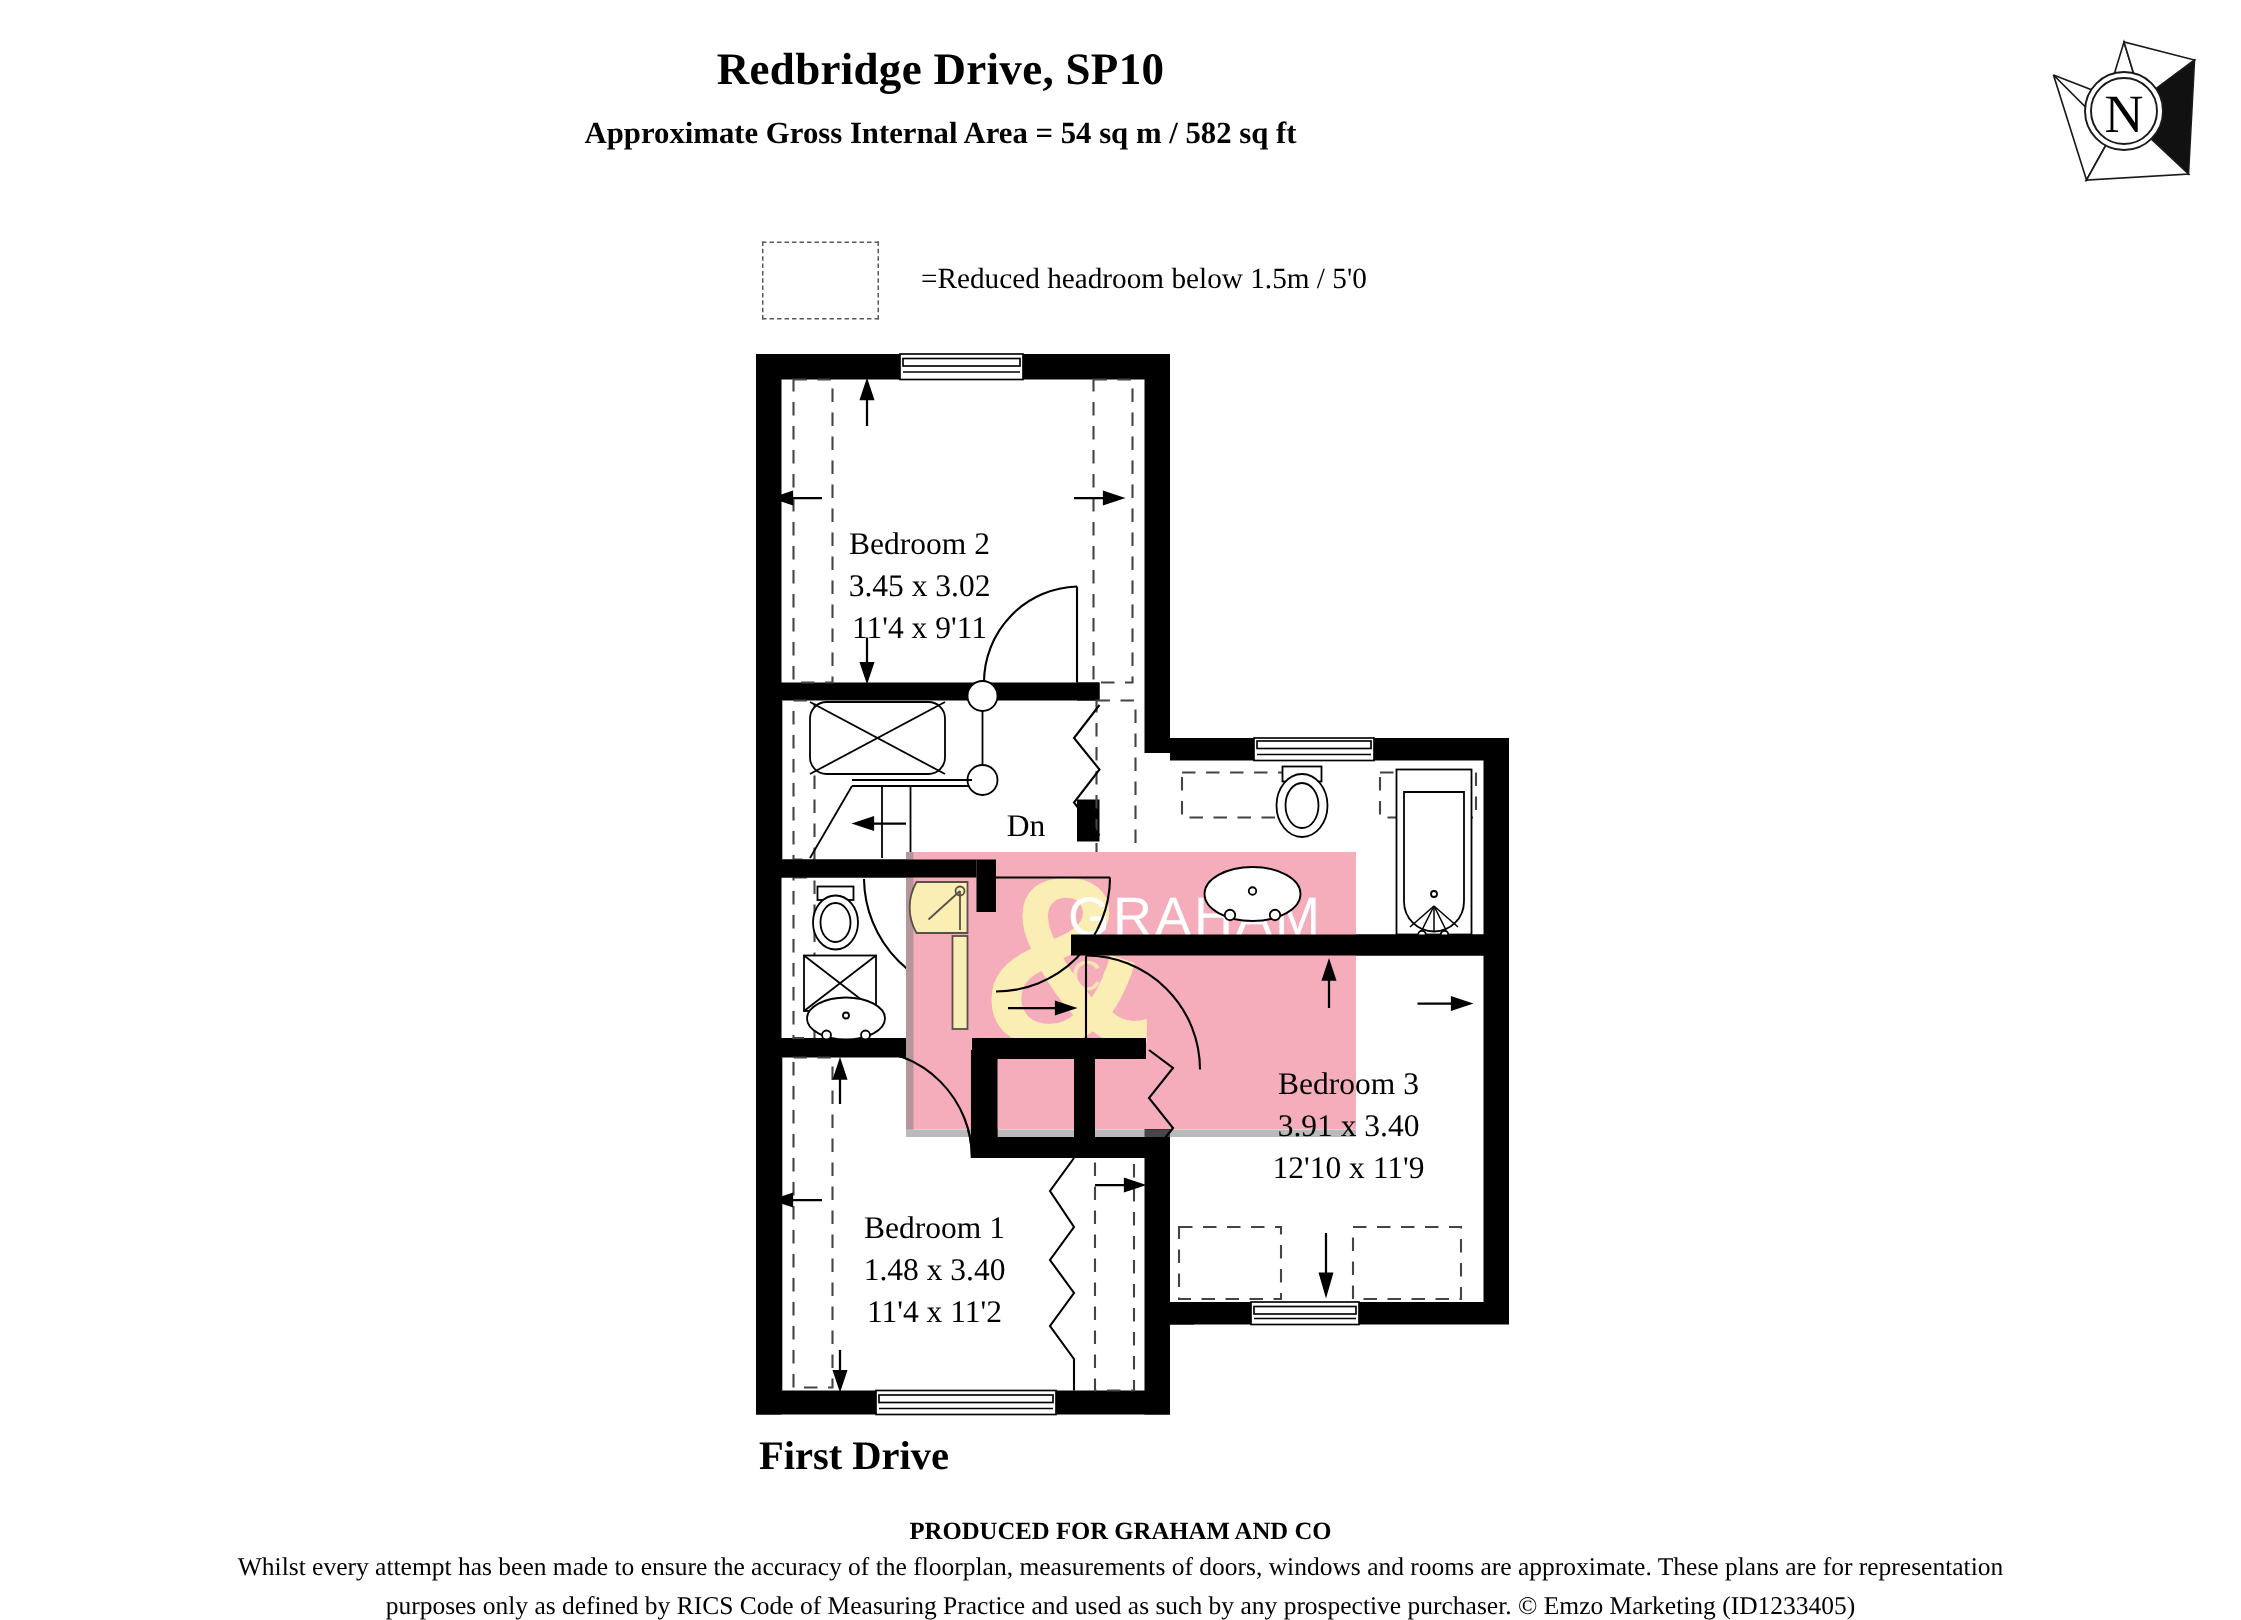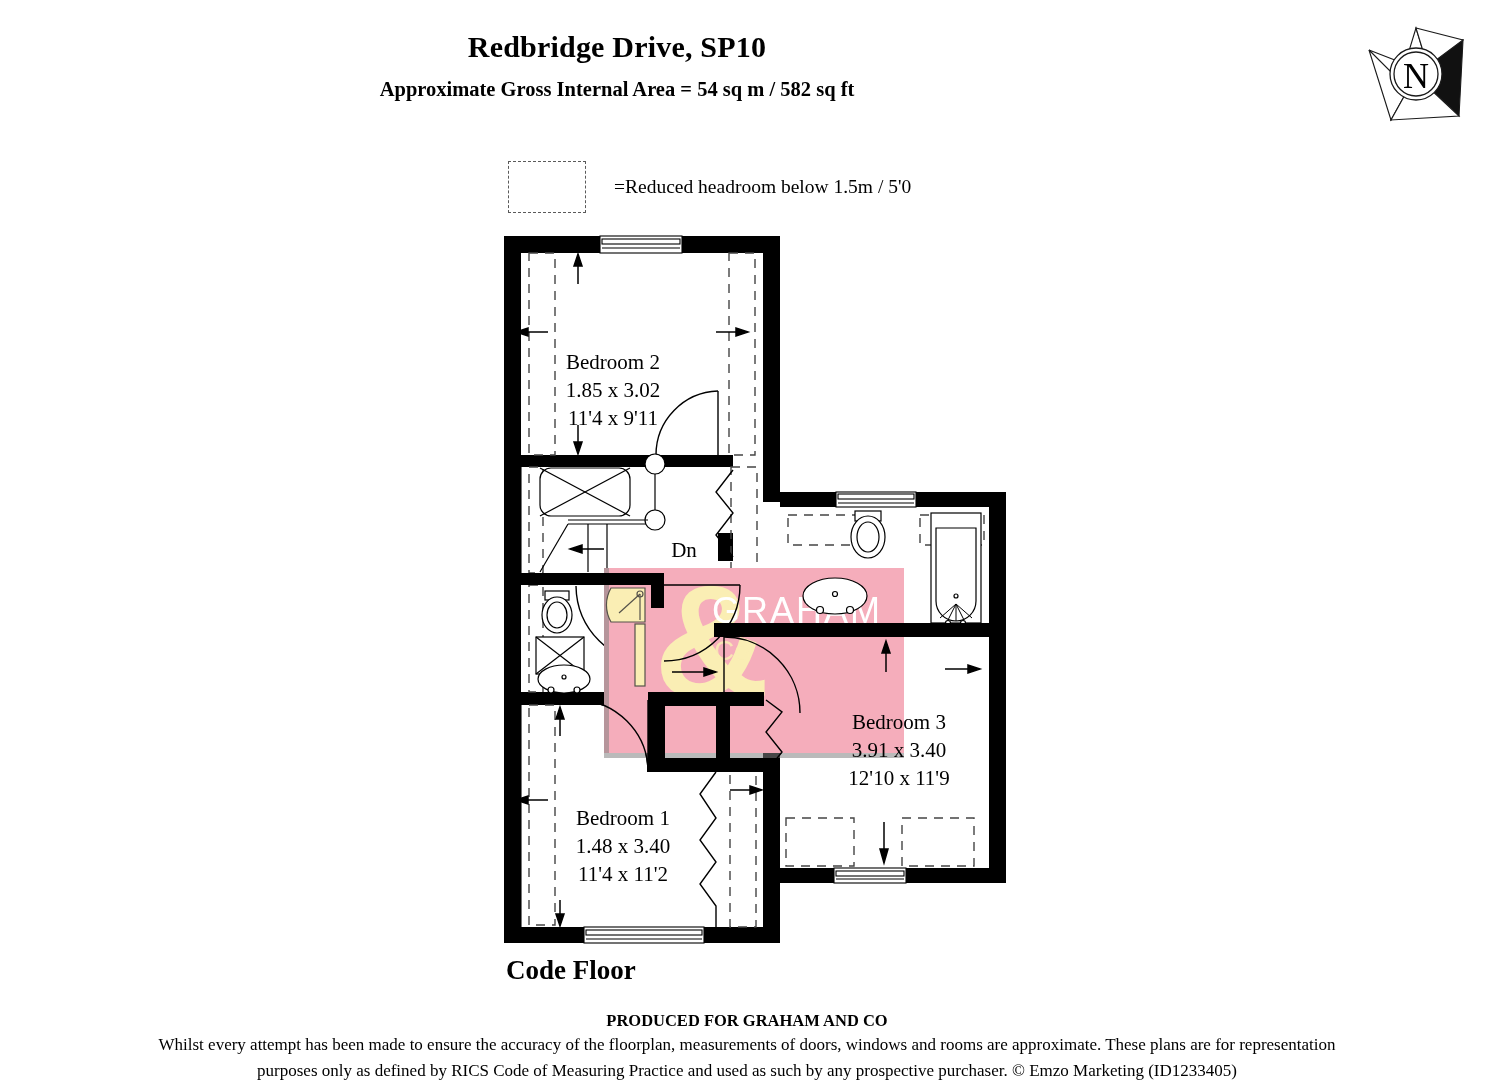--- a/index.html
+++ b/index.html
@@ -12,21 +12,21 @@
     height: 1080px;
     position: relative;
     font-family: "Liberation Serif", "DejaVu Serif", serif;
     color: #000000;
     overflow: hidden;
   }
 
   
   #header {
     position: absolute;
-    left: 0;
+    left: 10px;
     top: 30px;
     width: 1228px;
     text-align: center;
   }
   #plan-title {
     font-size: 30px;
     font-weight: bold;
     letter-spacing: 0.2px;
     margin: 0;
     padding: 0 0 0 6px;
@@ -487,37 +487,37 @@
     <path d="M 611 588 L 645 588 L 645 622 L 611 622 A 34 34 0 0 1 611 588 Z"></path>
     <circle cx="640" cy="594" r="3" fill="none"></circle>
     <line x1="640" y1="594" x2="619" y2="613"></line>
     <line x1="640" y1="594" x2="640" y2="620"></line>
     <rect x="635" y="624" width="10" height="62"></rect>
   </g>
 </svg>
 
 <div class="room-label" id="label-bed2">
   <div>Bedroom 2</div>
-  <div>1.85 x 3.02</div>
+  <div>3.45 x 3.02</div>
   <div>11'4 x 9'11</div>
 </div>
 
 <div class="room-label" id="label-bed1">
   <div>Bedroom 1</div>
   <div>1.48 x 3.40</div>
   <div>11'4 x 11'2</div>
 </div>
 
 <div class="room-label" id="label-bed3">
   <div>Bedroom 3</div>
   <div>3.91 x 3.40</div>
   <div>12'10 x 11'9</div>
 </div>
 
 <div class="room-label" id="label-dn">Dn</div>
 
-<div id="floor-caption">Code Floor</div>
+<div id="floor-caption">First Drive</div>
 
 <div id="footer">
   <div id="footer-heading">PRODUCED FOR GRAHAM AND CO</div>
   <div class="footer-line">Whilst every attempt has been made to ensure the accuracy of the floorplan, measurements of doors, windows and rooms are approximate. These plans are for representation</div>
   <div class="footer-line">purposes only as defined by RICS Code of Measuring Practice and used as such by any prospective purchaser. © Emzo Marketing (ID1233405)</div>
 </div>
 
 </body></html>

